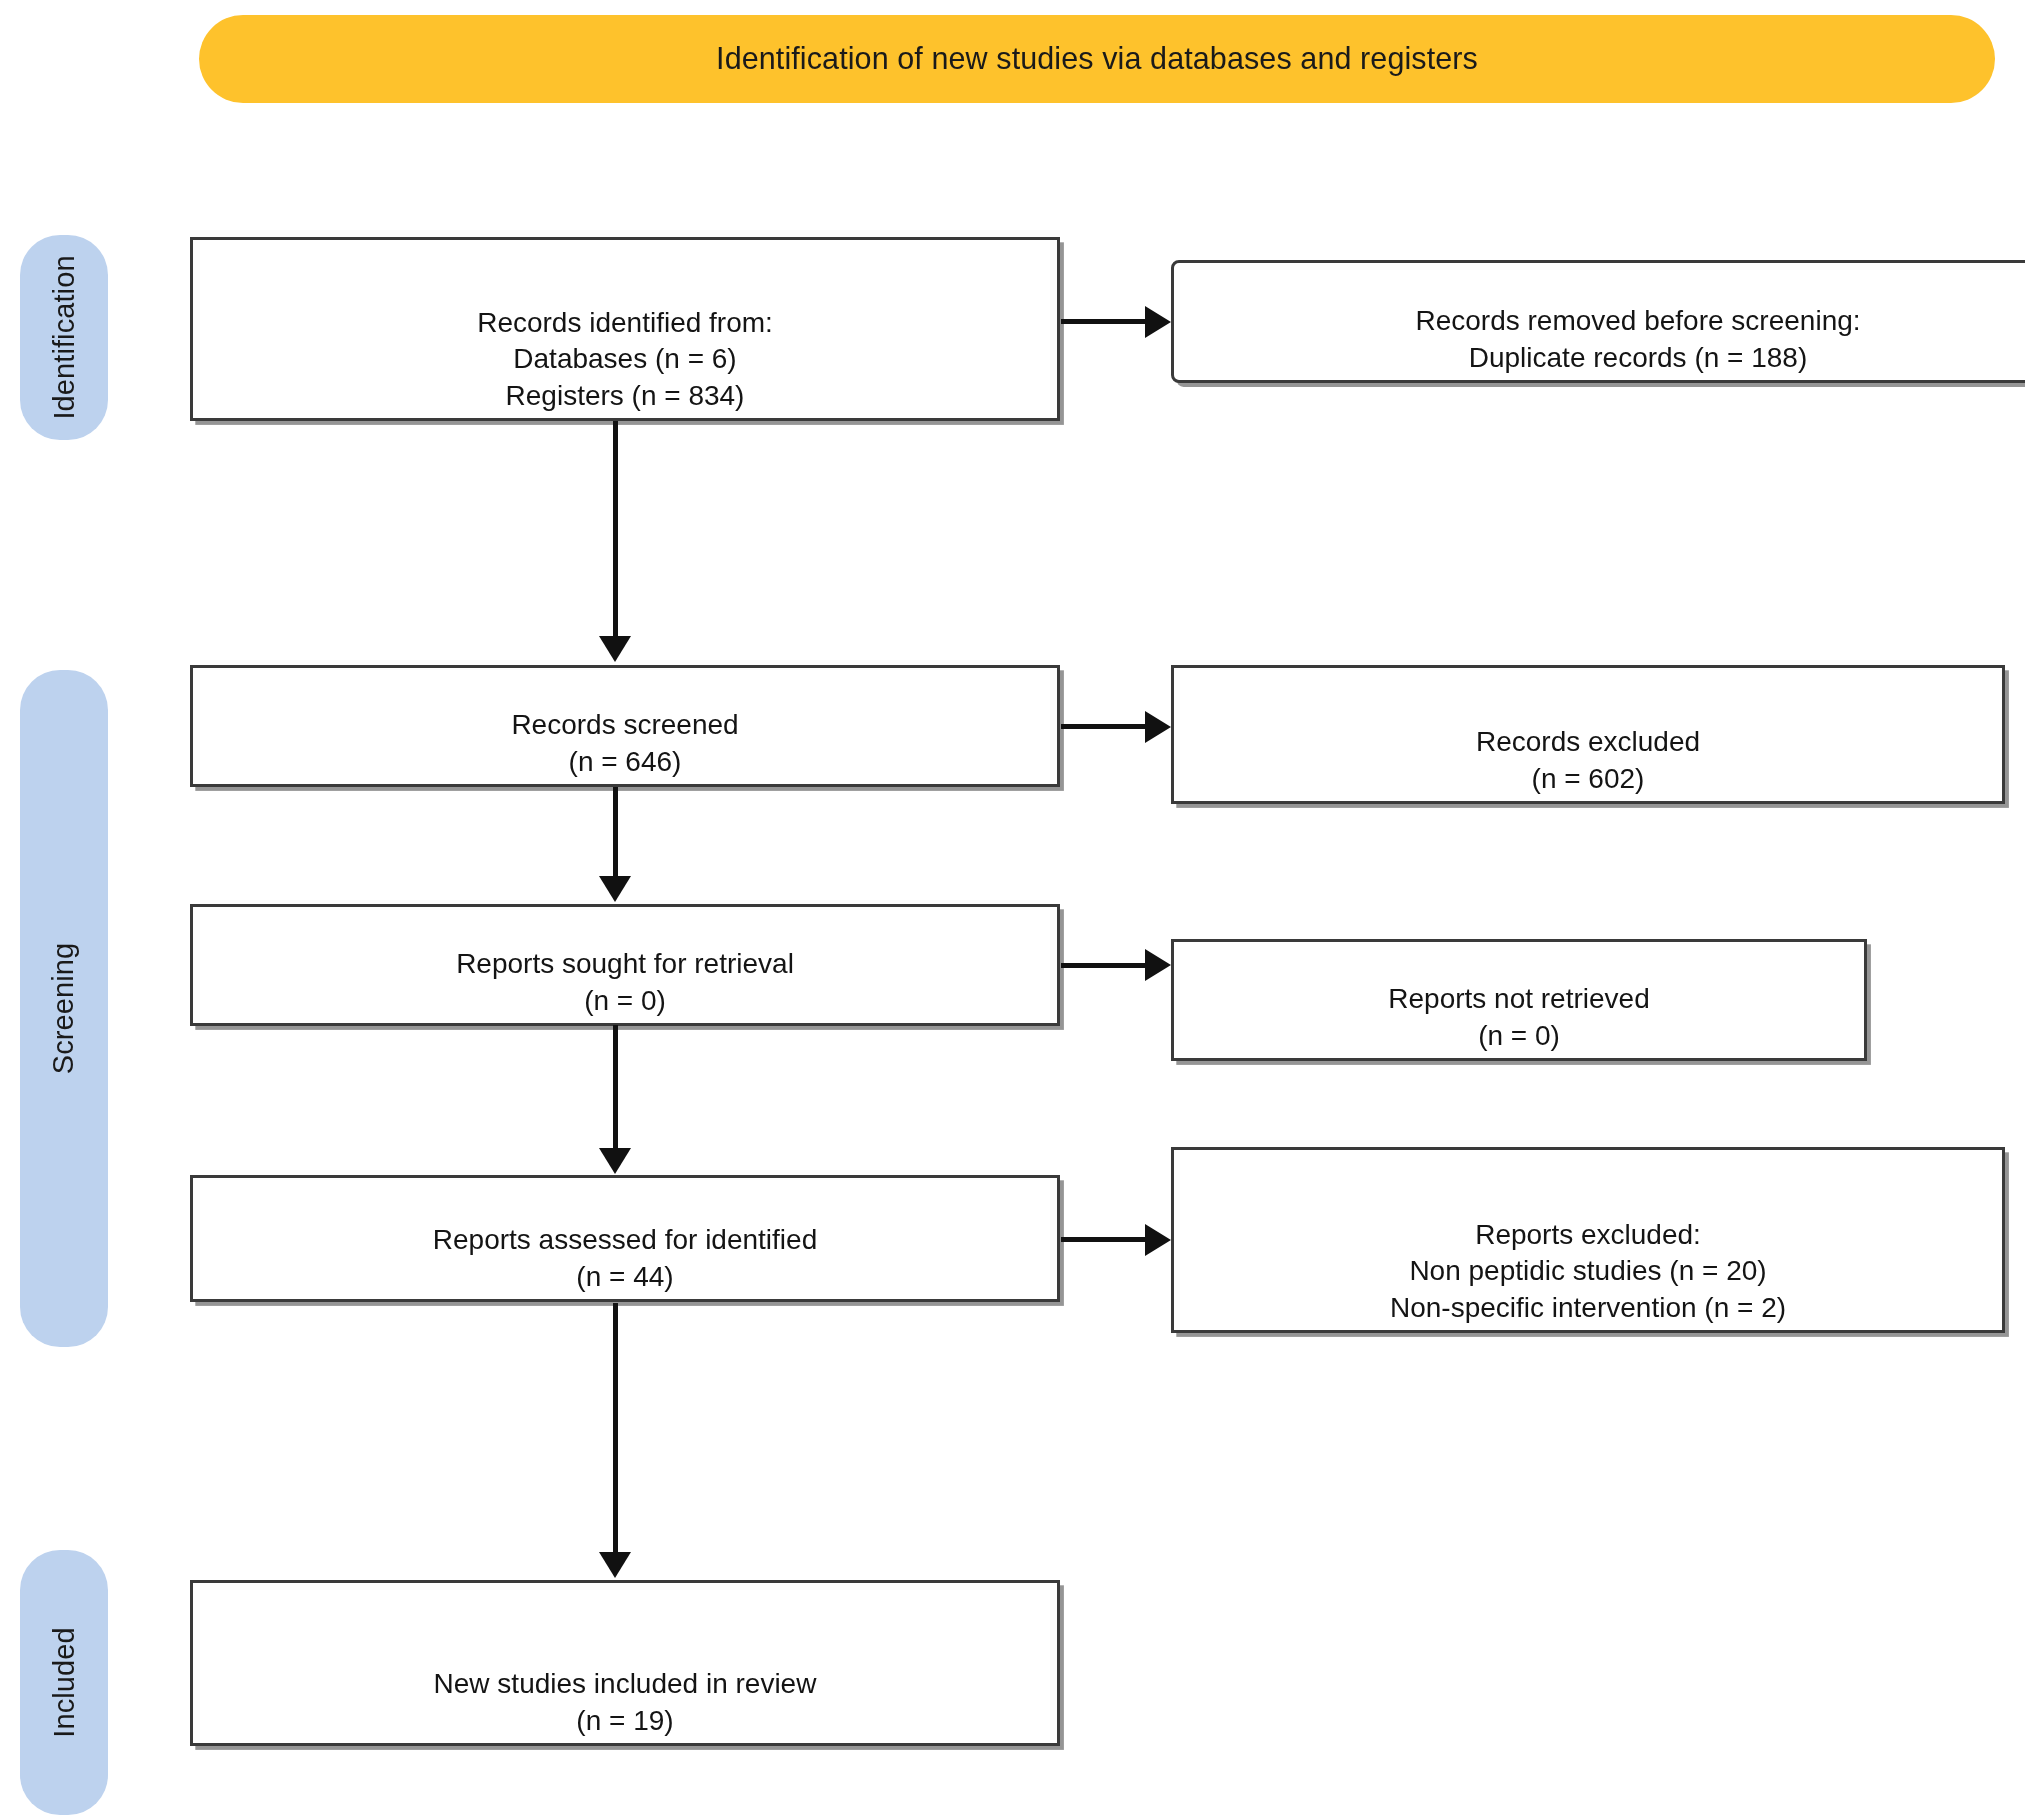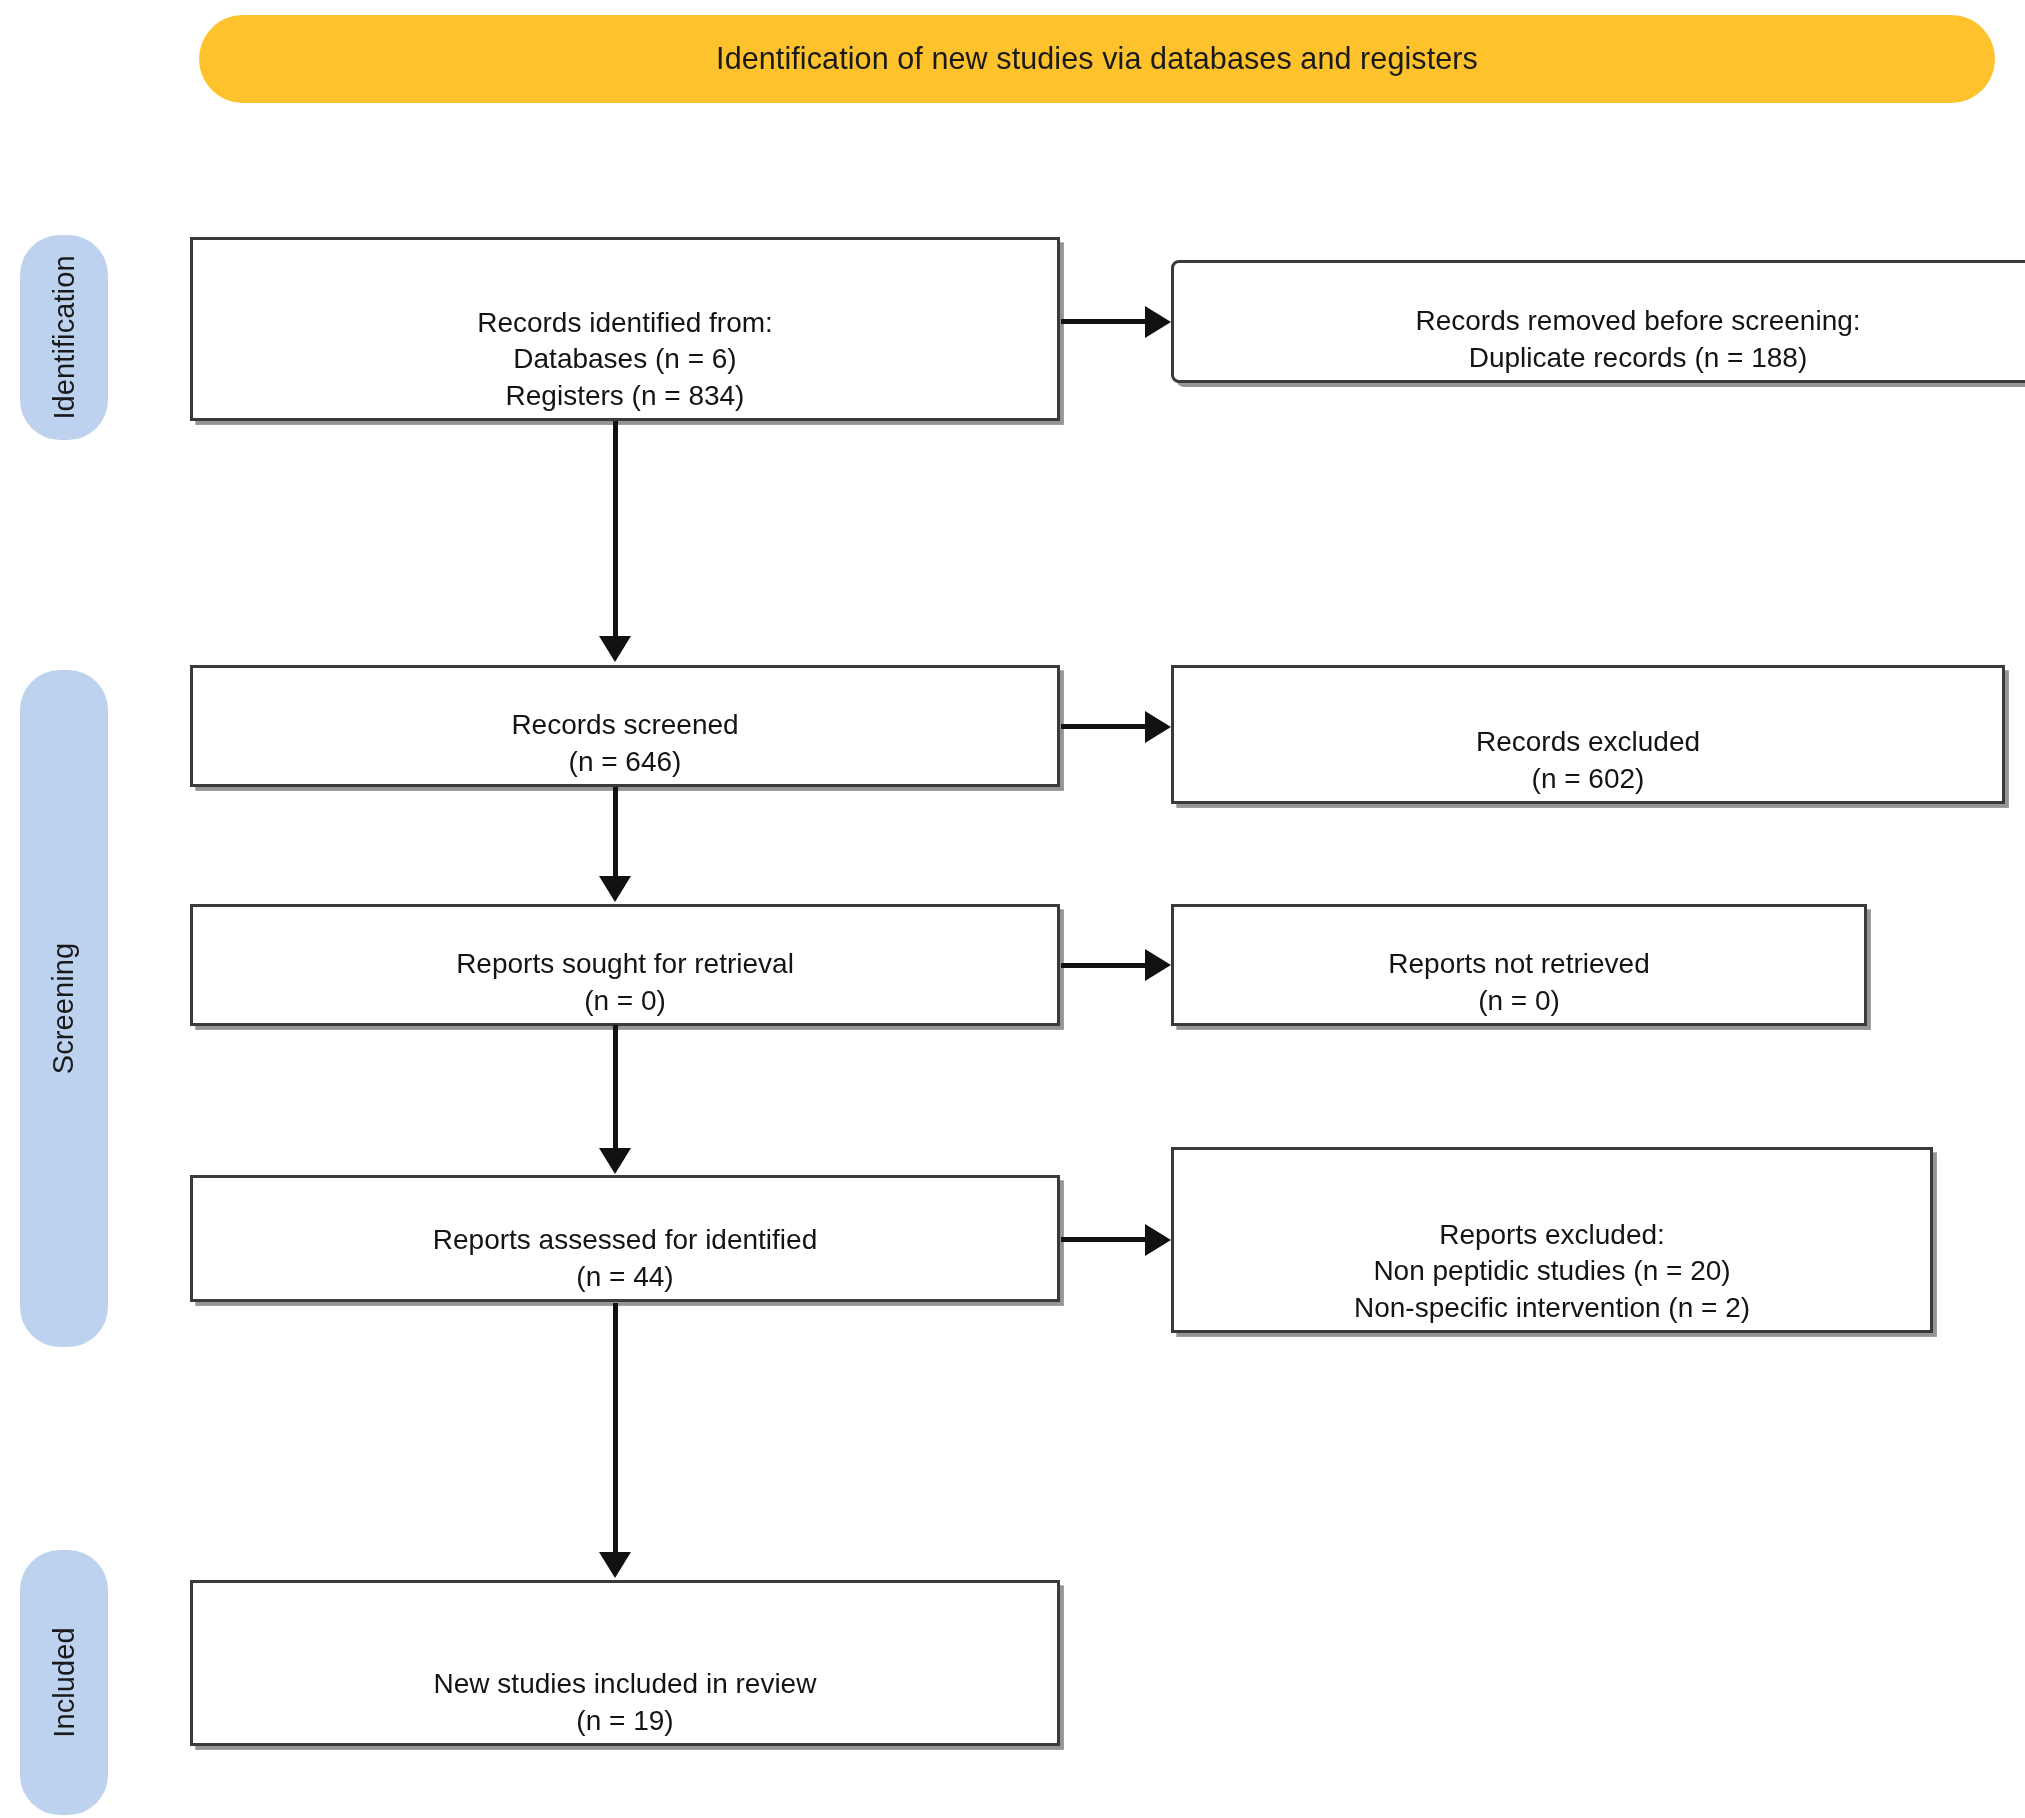--- a/index.html
+++ b/index.html
@@ -85,22 +85,22 @@
   
   #box-identified  { left: 190px; top: 237px;  width: 870px; height: 184px; }
   #box-screened    { left: 190px; top: 665px; width: 870px; height: 122px; }
   #box-sought      { left: 190px; top: 904px; width: 870px; height: 122px; }
   #box-assessed    { left: 190px; top: 1175px; width: 870px; height: 127px; }
   #box-included    { left: 190px; top: 1580px; width: 870px; height: 166px; }
 
   
   #box-removed     { left: 1171px; top: 260px;  width: 934px; height: 123px; border-radius: 8px; }
   #box-excluded    { left: 1171px; top: 665px; width: 834px; height: 139px; }
-  #box-notretrieved{ left: 1171px; top: 904px; width: 696px; height: 122px; }
-  #box-repexcluded { left: 1171px; top: 1147px; width: 762px; height: 186px; }
+  #box-notretrieved{ left: 1171px; top: 939px; width: 696px; height: 122px; }
+  #box-repexcluded { left: 1171px; top: 1147px; width: 834px; height: 186px; }
 
   
   .vline {
     position: absolute;
     width: 4.6px;
     background: #111111;
   }
   .hline {
     position: absolute;
     height: 4.6px;

